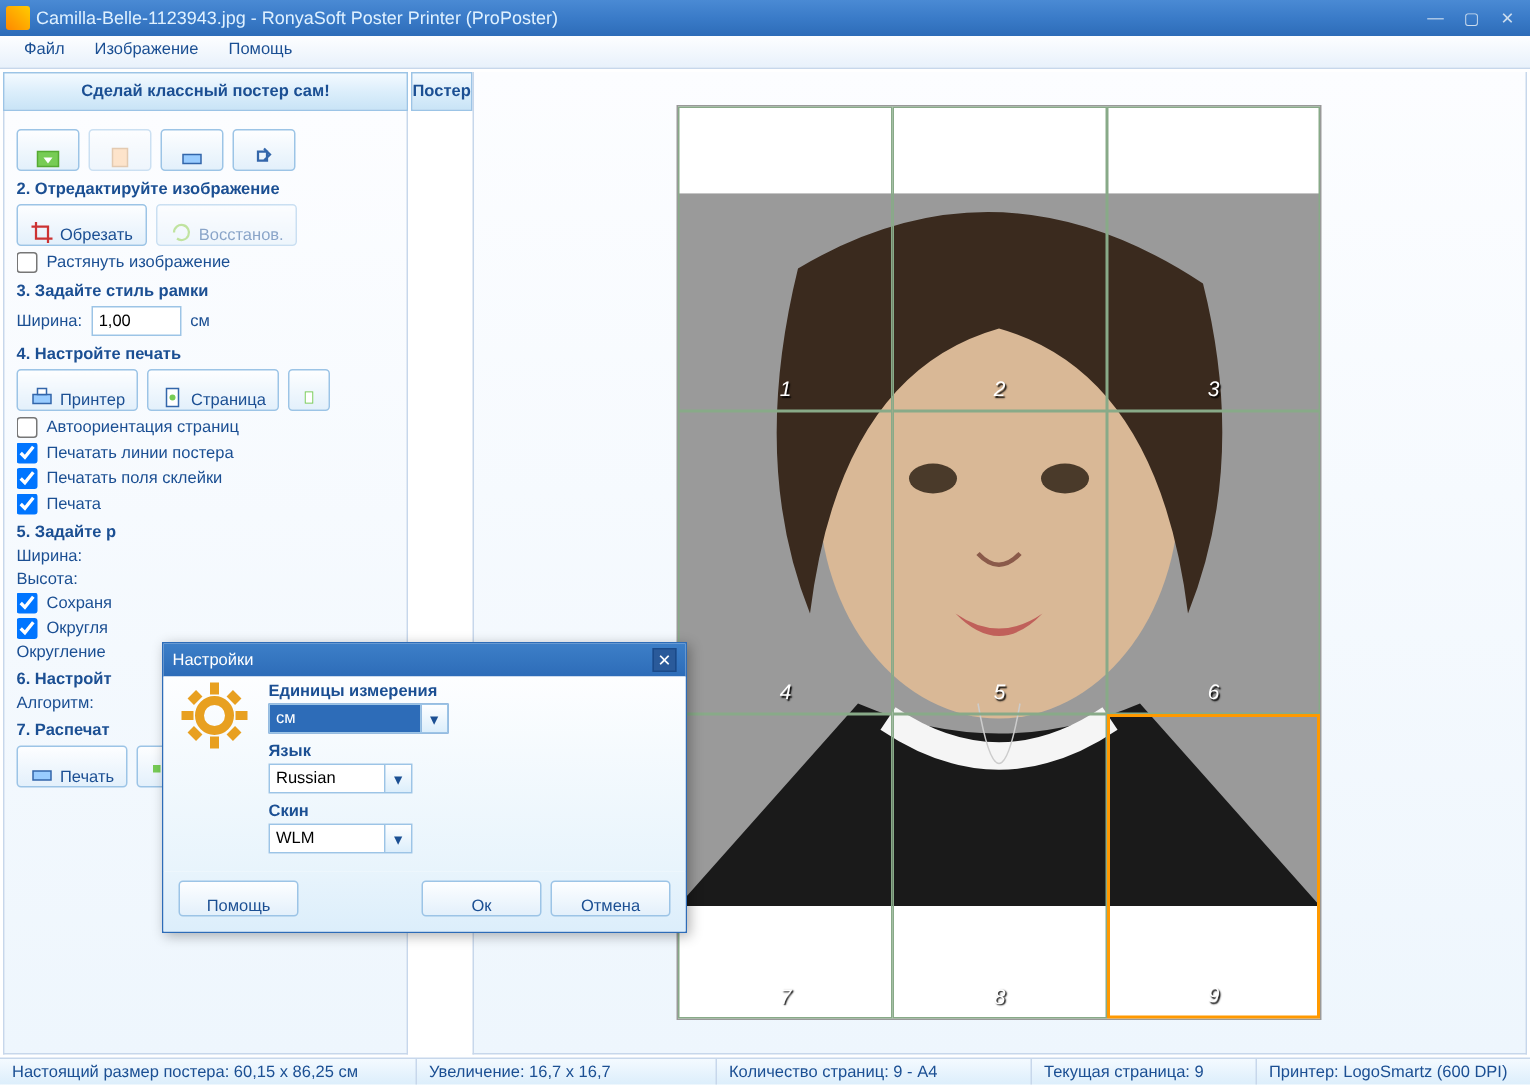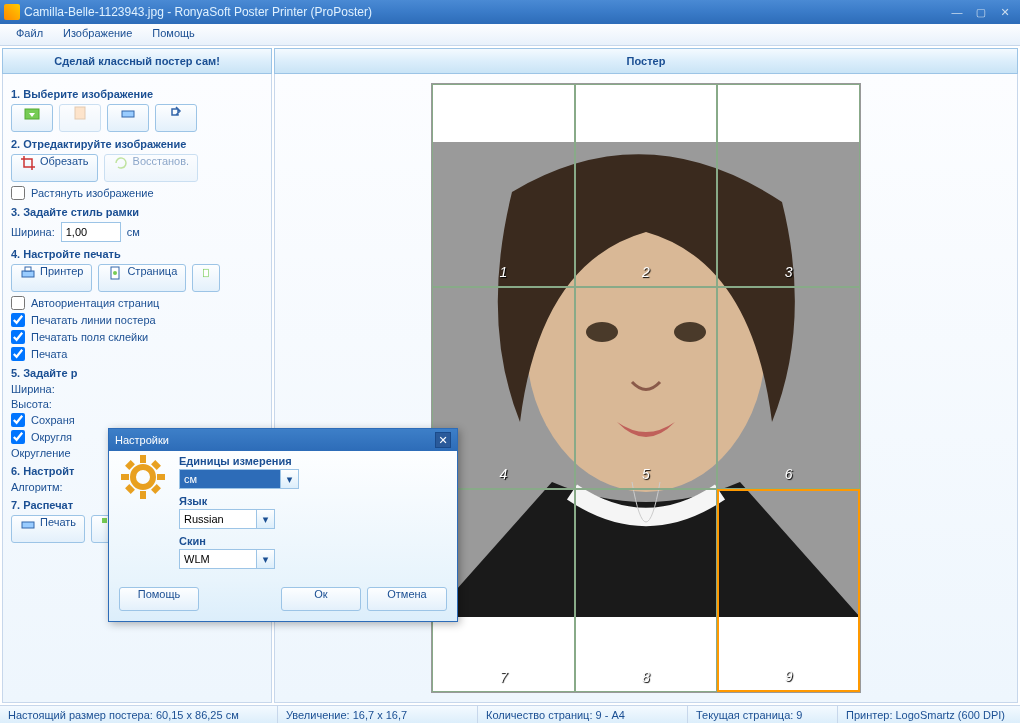--- a/index.html
+++ b/index.html
@@ -9,28 +9,28 @@
 .titlebar .title{flex:1;font-size:12px}
 .titlebar .winbtn{width:22px;height:16px;margin-left:2px;display:flex;align-items:center;justify-content:center;color:#cde;cursor:pointer}
 .menubar{height:22px;background:linear-gradient(#fdfeff,#e8f1fb);display:flex;padding:0 6px;border-bottom:1px solid #c7d7eb}
 .menubar span{padding:3px 10px;color:#1b4f93;cursor:pointer}
 .content{display:flex;height:659px;padding:2px;gap:2px}
 .sidebar{width:270px;display:flex;flex-direction:column}
 .sidebar-header,.main-header{height:26px;background:linear-gradient(#f4faff,#dceefb 50%,#c9e4f6);border:1px solid #9cc4e6;display:flex;align-items:center;justify-content:center;color:#1b4f93;font-weight:bold}
 .sidebar-body{flex:1;border:1px solid #c7d7eb;border-top:none;background:linear-gradient(#fcfdff,#eef6fd);padding:8px;overflow:hidden}
 .step{color:#1b4f93;font-weight:bold;margin:6px 0 4px}
 .btnrow{display:flex;gap:6px;margin:4px 0}
-.btn{height:28px;border:1px solid #9cc4e6;background:linear-gradient(#fdfeff,#e3f0fb);border-radius:3px;display:flex;align-items:flex-start;padding:0 8px;color:#1b4f93;cursor:pointer;gap:4px}
+.btn{height:28px;border:1px solid #9cc4e6;background:linear-gradient(#fdfeff,#e3f0fb);border-radius:3px;display:flex;align-items:flex-end;padding:0 8px;color:#1b4f93;cursor:pointer;gap:4px}
 .btn.disabled{opacity:.5}
 .iconbox{width:16px;height:16px}
 .chk{display:flex;align-items:center;gap:6px;margin:3px 0;color:#1b4f93}
 .chk input{width:14px;height:14px}
 .field{display:flex;align-items:center;gap:6px;margin:3px 0;color:#1b4f93}
 .field input{width:60px;height:20px;border:1px solid #9cc4e6;padding:0 4px;background:#fff}
-.main{flex:1;display:flex;flex-direction:column}
+.main{flex:1;display:flex;flex-direction:row}
 .main-body{flex:1;border:1px solid #c7d7eb;border-top:none;background:linear-gradient(#fcfdff,#eef6fd);display:flex;align-items:center;justify-content:center;position:relative}
 .poster{width:430px;height:610px;background:#fff;border:1px solid #999;position:relative}
 .poster-image{position:absolute;left:0;top:58px;width:428px;height:475px;overflow:hidden;background:#9a9a9a}
 .poster-grid{position:absolute;inset:0;display:grid;grid-template-columns:repeat(3,1fr);grid-template-rows:repeat(3,1fr)}
 .cell{border:1px solid #8a8;position:relative}
 .cell span{position:absolute;bottom:6px;left:50%;transform:translateX(-50%);color:#fff;font-style:italic;font-size:14px;text-shadow:1px 1px 1px #000}
 .cell.hi{border:2px solid #f90}
 .statusbar{height:18px;background:linear-gradient(#f4faff,#dceefb);border-top:1px solid #c7d7eb;display:flex;align-items:flex-end;color:#1b4f93;font-size:11px}
 .statusbar>div{border-right:1px solid #c7d7eb;padding:0 8px;height:100%;display:flex;align-items:center}
 .dialog{position:absolute;left:108px;top:428px;width:350px;background:#fff;border:1px solid #2d6cb8;box-shadow:2px 2px 8px rgba(0,0,0,.3);z-index:100}
@@ -62,21 +62,20 @@
 <div class="menubar">
   <span>Файл</span>
   <span>Изображение</span>
   <span>Помощь</span>
 </div>
 
 <div class="content">
   <div class="sidebar">
     <div class="sidebar-header">Сделай классный постер сам!</div>
     <div class="sidebar-body">
-      <div class="step">1. Выберите изображение</div>
       <div class="btnrow">
         <div class="btn" style="width:42px;justify-content:center">
             <svg class="iconbox" viewBox="0 0 16 16">
               <rect x="1" y="4" width="14" height="10" fill="#7c5" stroke="#5a3"></rect>
               <path d="M8 12l-3-4h6z" fill="#fff"></path>
             </svg>
           </div>
         <div class="btn disabled" style="width:42px;justify-content:center">
             <svg class="iconbox" viewBox="0 0 16 16">
               <rect x="3" y="2" width="10" height="12" fill="#fc9" stroke="#c96"></rect>

